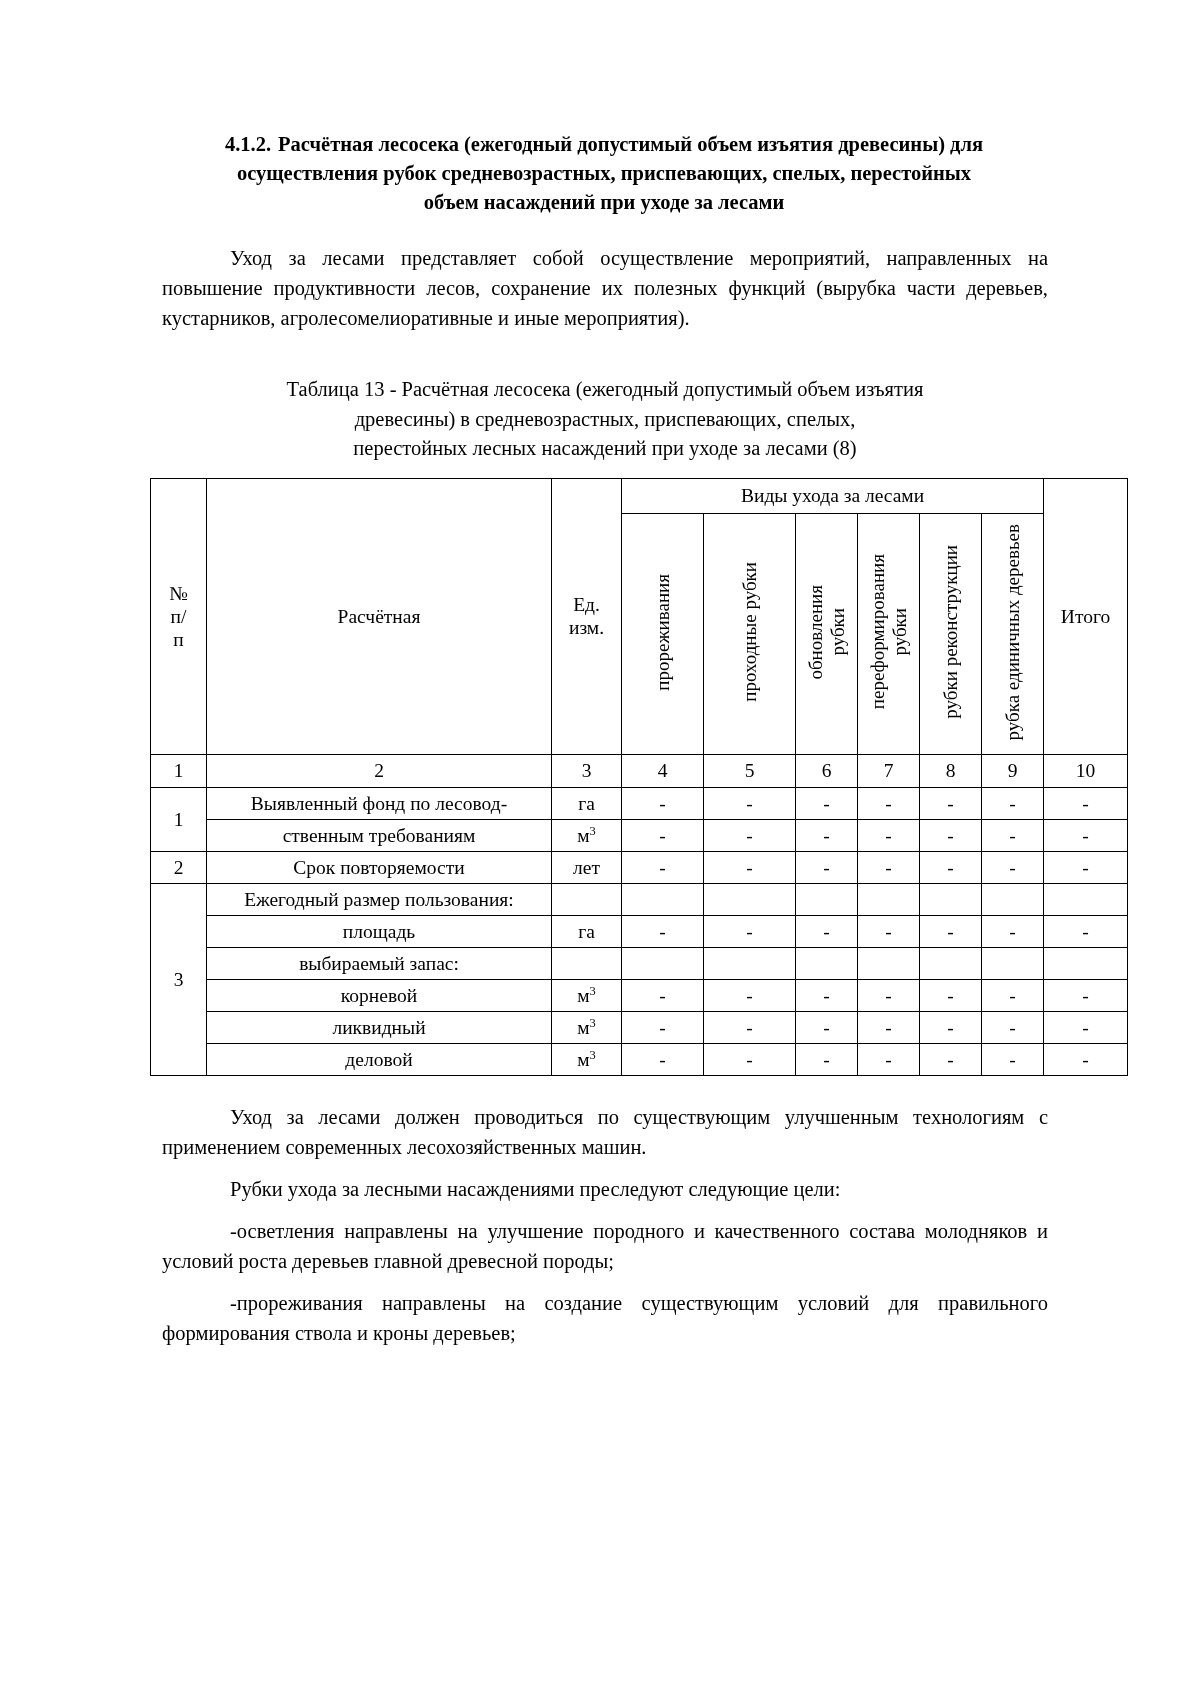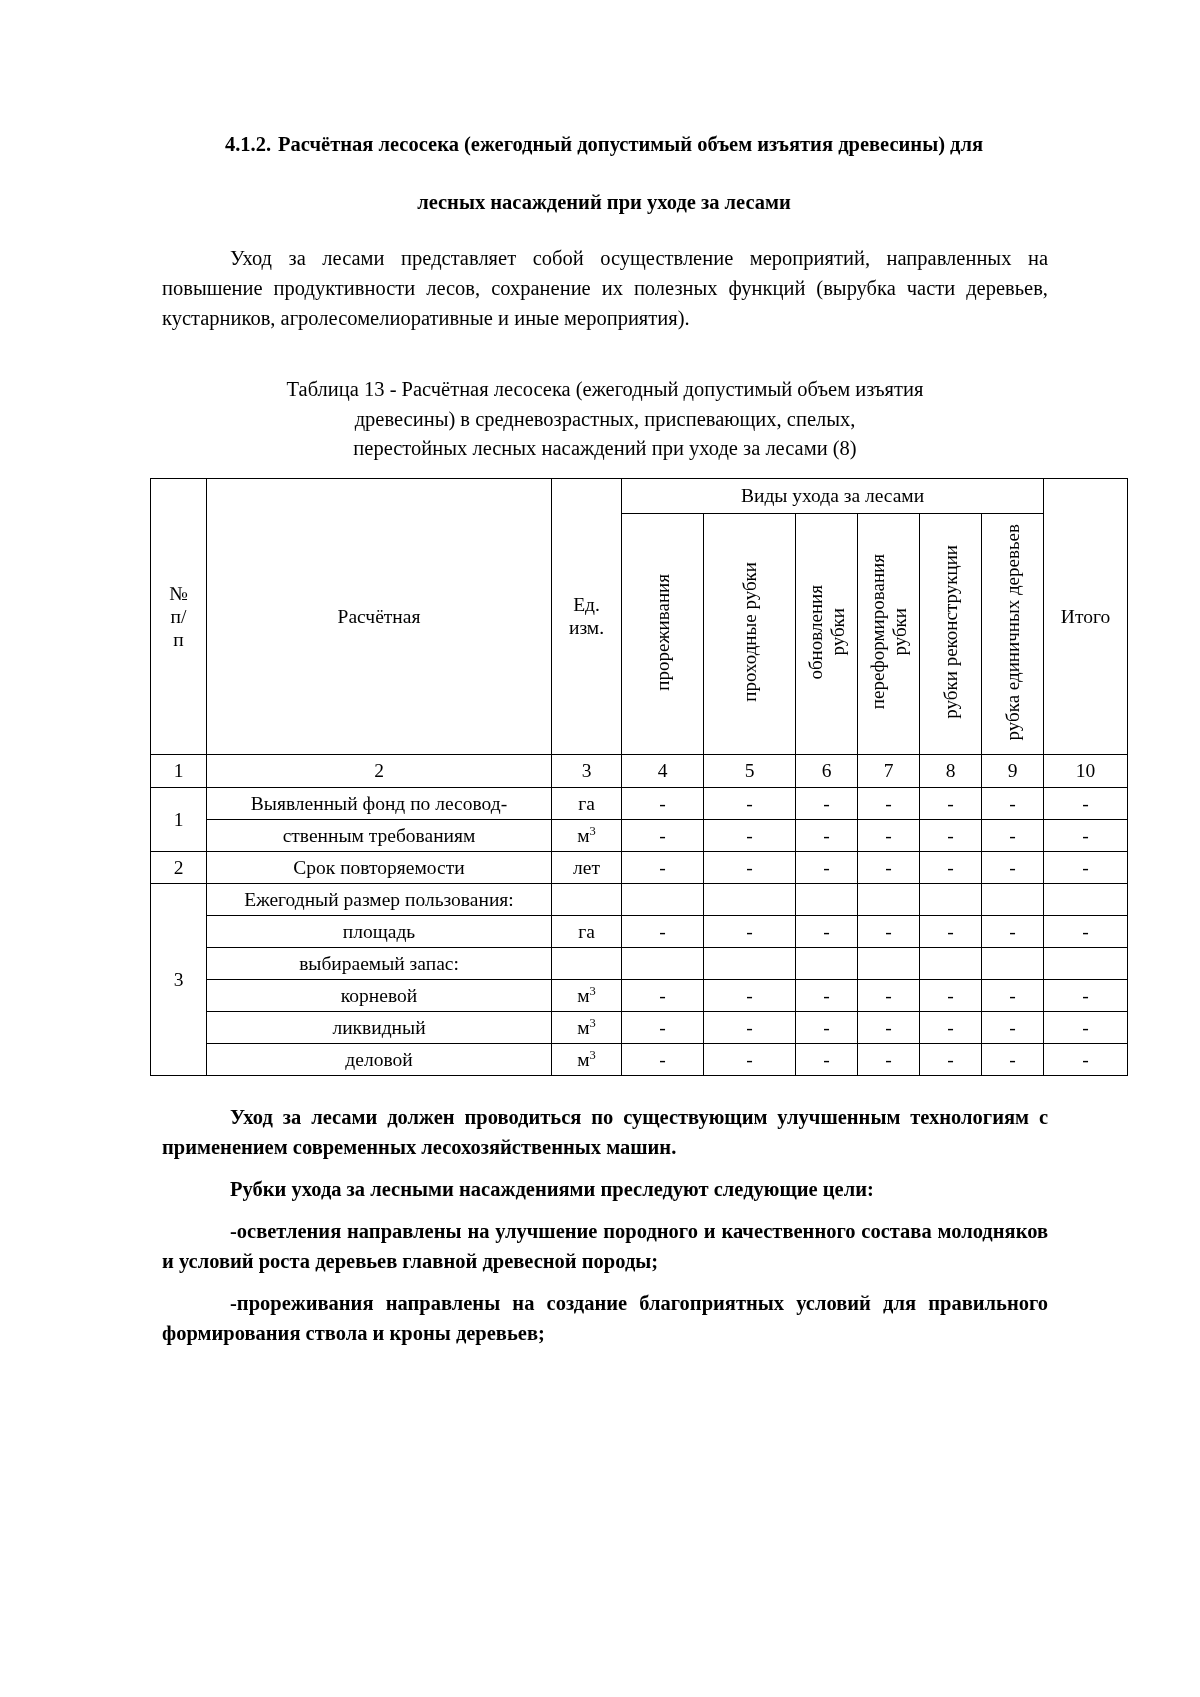--- a/index.html
+++ b/index.html
@@ -133,31 +133,31 @@
   .name-cell.split-bot {
     padding: 0 9px;
   }
   sup.cube {
     font-size: 12.5px;
     vertical-align: super;
     line-height: 0;
   }
 
   
-  .after-table { margin-top: 26px; font-weight: bold; }
+  .after-table { margin-top: 26px; }
 </style>
 </head>
 <body>
 
 <div class="page">
 
   <div class="doc-heading">
     <span class="num">4.1.2.</span><span>Расчётная лесосека (ежегодный допустимый объем изъятия древесины) для</span><br>
-    <br>
-    <span>лесных насаждений при уходе за лесами</span>
+    <span>осуществления рубок средневозрастных, приспевающих, спелых, перестойных</span><br>
+    <span>объем насаждений при уходе за лесами</span>
   </div>
 
   <p class="para">Уход за лесами представляет собой осуществление мероприятий, направленных на повышение продуктивности лесов, сохранение их полезных функций (вырубка части деревьев, кустарников, агролесомелиоративные и иные мероприятия).</p>
   <div class="block-gap"></div>
 
   <div class="block-gap"></div>
 
   <div class="table-caption">
     <span>Таблица 13 - Расчётная лесосека (ежегодный допустимый объем изъятия</span><br>
     <span>древесины) в средневозрастных, приспевающих, спелых,</span><br>
@@ -347,16 +347,16 @@
           <td>-</td>
         </tr>
       </tbody>
     </table>
   </div>
 
   <div class="after-table">
     <p class="para">Уход за лесами должен проводиться по существующим улучшенным технологиям с применением современных лесохозяйственных машин.</p>
     <p class="para">Рубки ухода за лесными насаждениями преследуют следующие цели:</p>
     <p class="para">-осветления направлены на улучшение породного и качественного состава молодняков и условий роста деревьев главной древесной породы;</p>
-    <p class="para">-прореживания направлены на создание благоприятных условий для правильного формирования ствола и кроны деревьев;</p>
+    <p class="para">-прореживания направлены на создание существующим условий для правильного формирования ствола и кроны деревьев;</p>
   </div>
 
 </div>
 
 </body></html>

